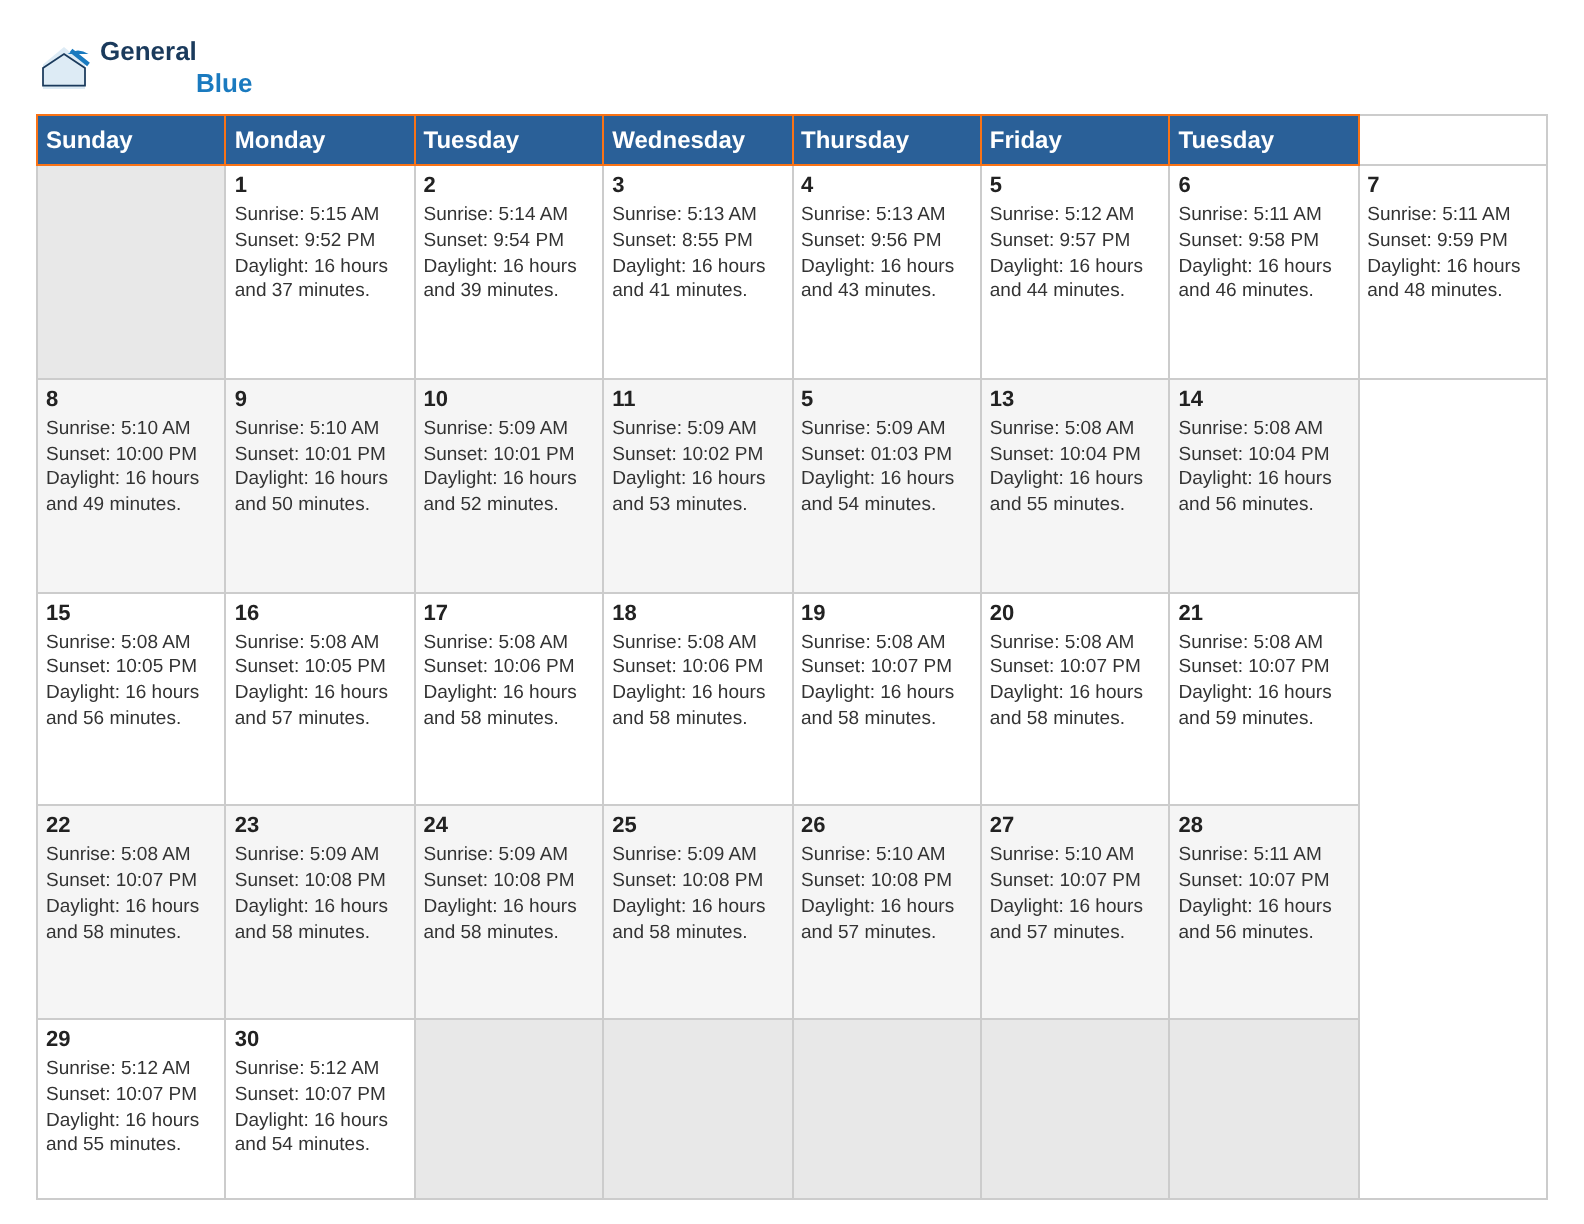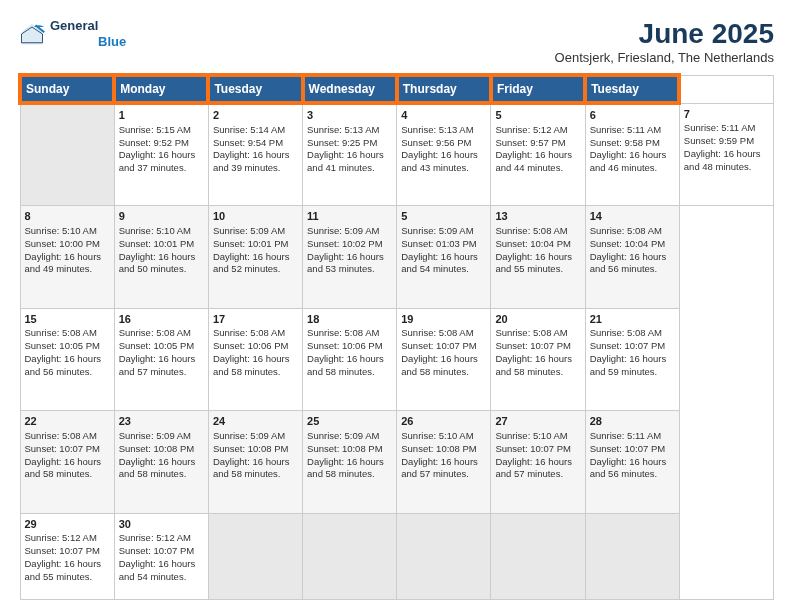--- a/index.html
+++ b/index.html
@@ -59,21 +59,21 @@
       width: 100%;
       table-layout: fixed;
     }
     .calendar th {
       background: #2a6098;
       color: #fff;
       font-size: 12px;
       font-weight: bold;
       padding: 5px 4px;
       text-align: left;
-      border: 4px solid #f97316;
+      border: 1px solid #f97316;
     }
     .calendar td {
       border: 1px solid #ccc;
       vertical-align: top;
       padding: 3px 4px;
       font-size: 9.5px;
       color: #333;
       line-height: 1.35;
       background: #fff;
     }
@@ -107,24 +107,20 @@
         <polygon points="16,4 28,14 28,28 4,28 4,14" fill="#1a7abf" opacity="0.15"></polygon>
         <polygon points="20,6 30,14" fill="none" stroke="#1a7abf" stroke-width="2.5"></polygon>
         <path d="M18 8 Q24 4 30 8" fill="#1a7abf" stroke="none"></path>
         <path d="M16 8 L28 16 L28 26 L4 26 L4 16 Z" fill="none" stroke="#1a3a5c" stroke-width="1"></path>
       </svg>
       <div class="logo-text">
         <div>General</div>
         <div class="logo-blue">Blue</div>
       </div>
     </div>
-    <div class="title-section">
-      <div class="main-title">June 2025</div>
-      <div class="subtitle">Oentsjerk, Friesland, The Netherlands</div>
-    </div>
   </div>
 
   <table class="calendar">
     <thead>
       <tr id="header-row">
       <th>Sunday</th>
           <th>Monday</th>
           <th>Tuesday</th>
           <th>Wednesday</th>
           <th>Thursday</th>
@@ -145,21 +141,21 @@
           <td>
             <span class="day-num">2</span>
             <div>Sunrise: 5:14 AM</div>
             <div>Sunset: 9:54 PM</div>
             <div>Daylight: 16 hours</div>
             <div>and 39 minutes.</div>
           </td>
           <td>
             <span class="day-num">3</span>
             <div>Sunrise: 5:13 AM</div>
-            <div>Sunset: 9:25 PM</div>
+            <div>Sunset: 8:55 PM</div>
             <div>Daylight: 16 hours</div>
             <div>and 41 minutes.</div>
           </td>
           <td>
             <span class="day-num">4</span>
             <div>Sunrise: 5:13 AM</div>
             <div>Sunset: 9:56 PM</div>
             <div>Daylight: 16 hours</div>
             <div>and 43 minutes.</div>
           </td>

